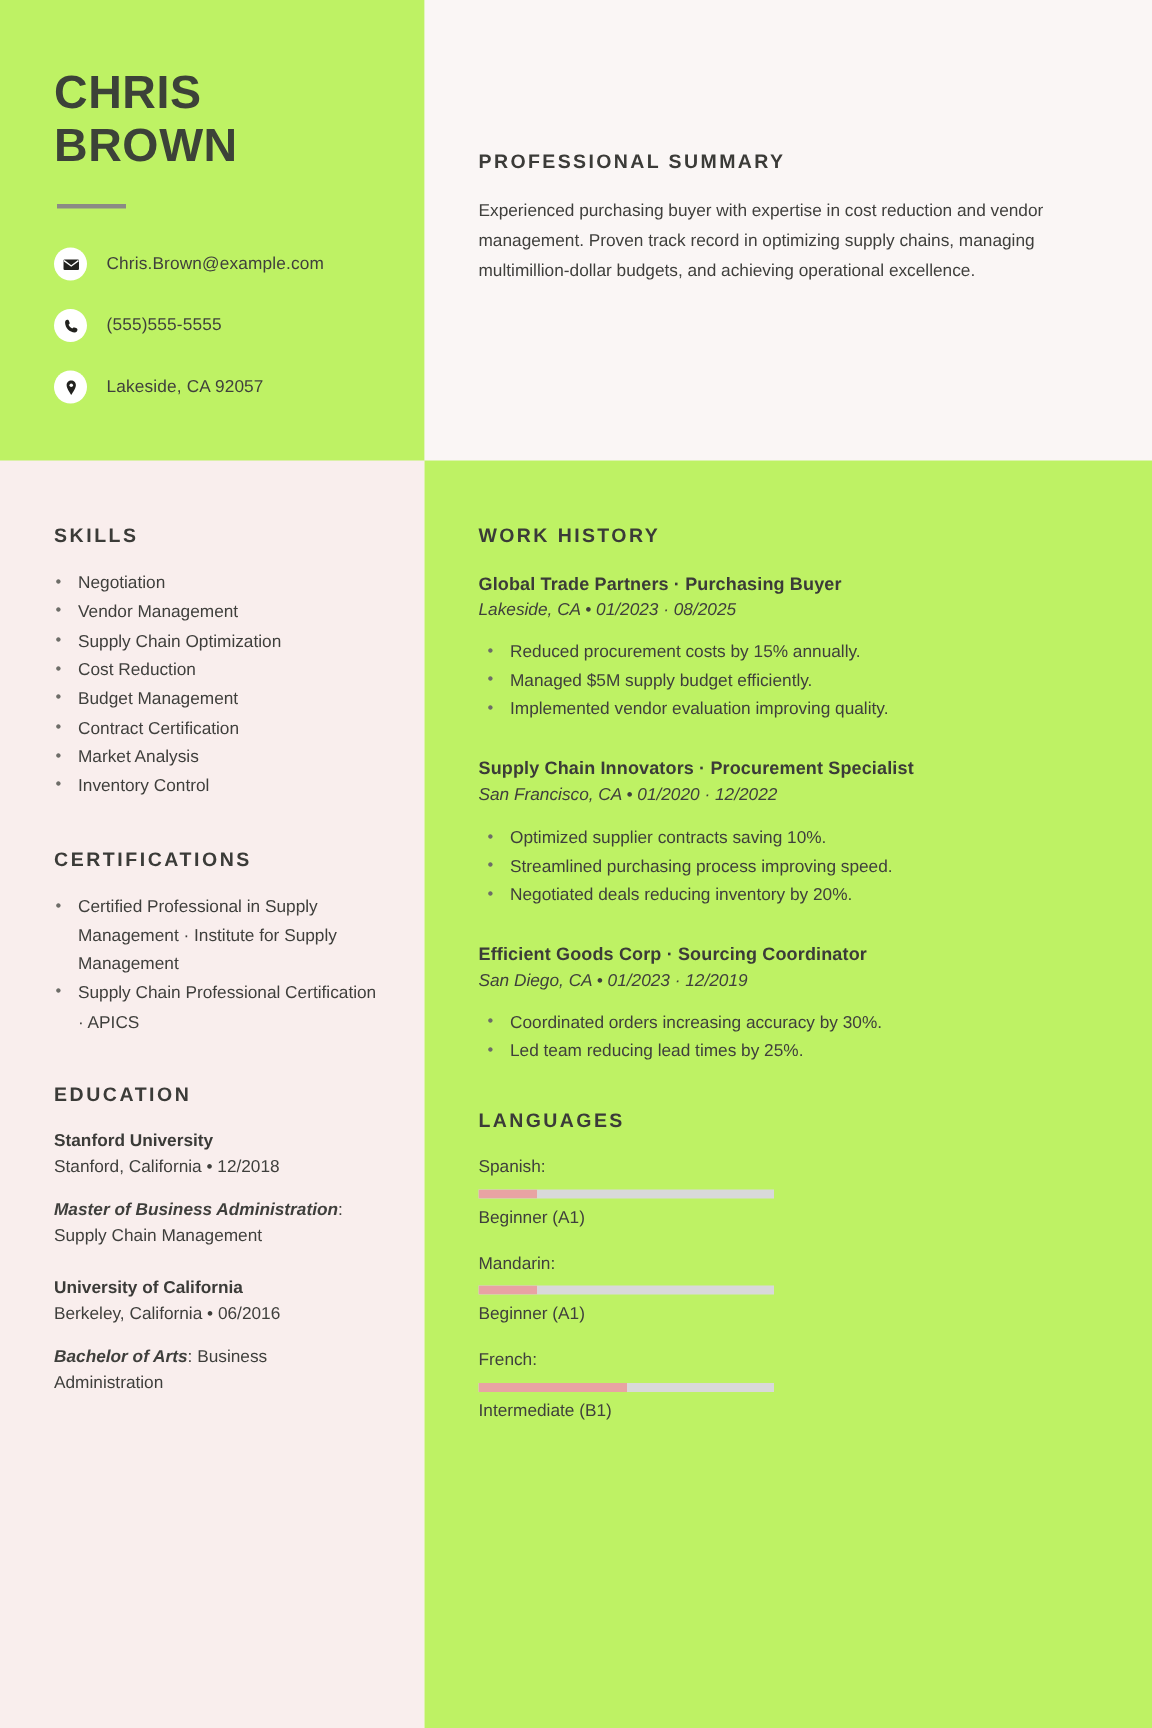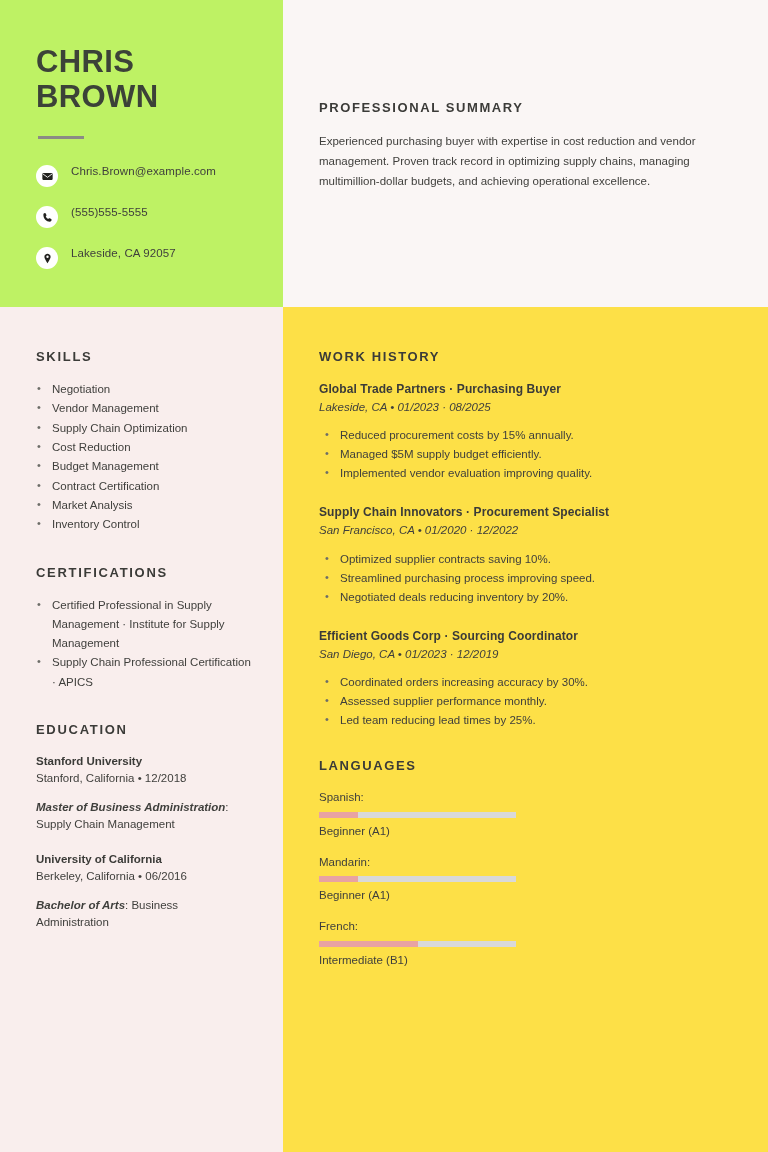--- a/index.html
+++ b/index.html
@@ -54,20 +54,21 @@
     background: #8b8b85;
     margin: 22px 0 0 2px;
   }
 
   .contact-list {
     margin-top: 26px;
     list-style: none;
   }
   .contact-item {
     display: flex;
+    align-items: center;
     margin-bottom: 19px;
   }
   .contact-icon {
     width: 22px;
     height: 22px;
     border-radius: 50%;
     background: #ffffff;
     display: flex;
     align-items: center;
     justify-content: center;
@@ -136,21 +137,21 @@
   }
   .edu-degree .deg-name {
     font-weight: bold;
     font-style: italic;
   }
 
   
   .right-col {
     flex: 1 1 auto;
     position: relative;
-    background: #fde047;
+    background: #bef264;
   }
   .right-top {
     background: #faf6f5;
     height: 307px;
     padding: 100px 54px 0 36px;
   }
   .summary-text {
     font-size: 11.5px;
     line-height: 1.75;
     color: #3f3f3c;
@@ -352,21 +353,20 @@
             <li>Streamlined purchasing process improving speed.</li>
             <li>Negotiated deals reducing inventory by 20%.</li>
           </ul>
         </div>
 
         <div class="job">
           <div class="job-title">Efficient Goods Corp · Sourcing Coordinator</div>
           <div class="job-meta">San Diego, CA  •  01/2023 · 12/2019</div>
           <ul class="job-bullets">
             <li>Coordinated orders increasing accuracy by 30%.</li>
-            <li>Assessed supplier performance monthly.</li>
             <li>Led team reducing lead times by 25%.</li>
           </ul>
         </div>
       </section>
 
       <section class="lang-section">
         <h2 class="sec-title right-sec">LANGUAGES</h2>
         <div class="lang-grid">
 
           <div class="lang-item">

